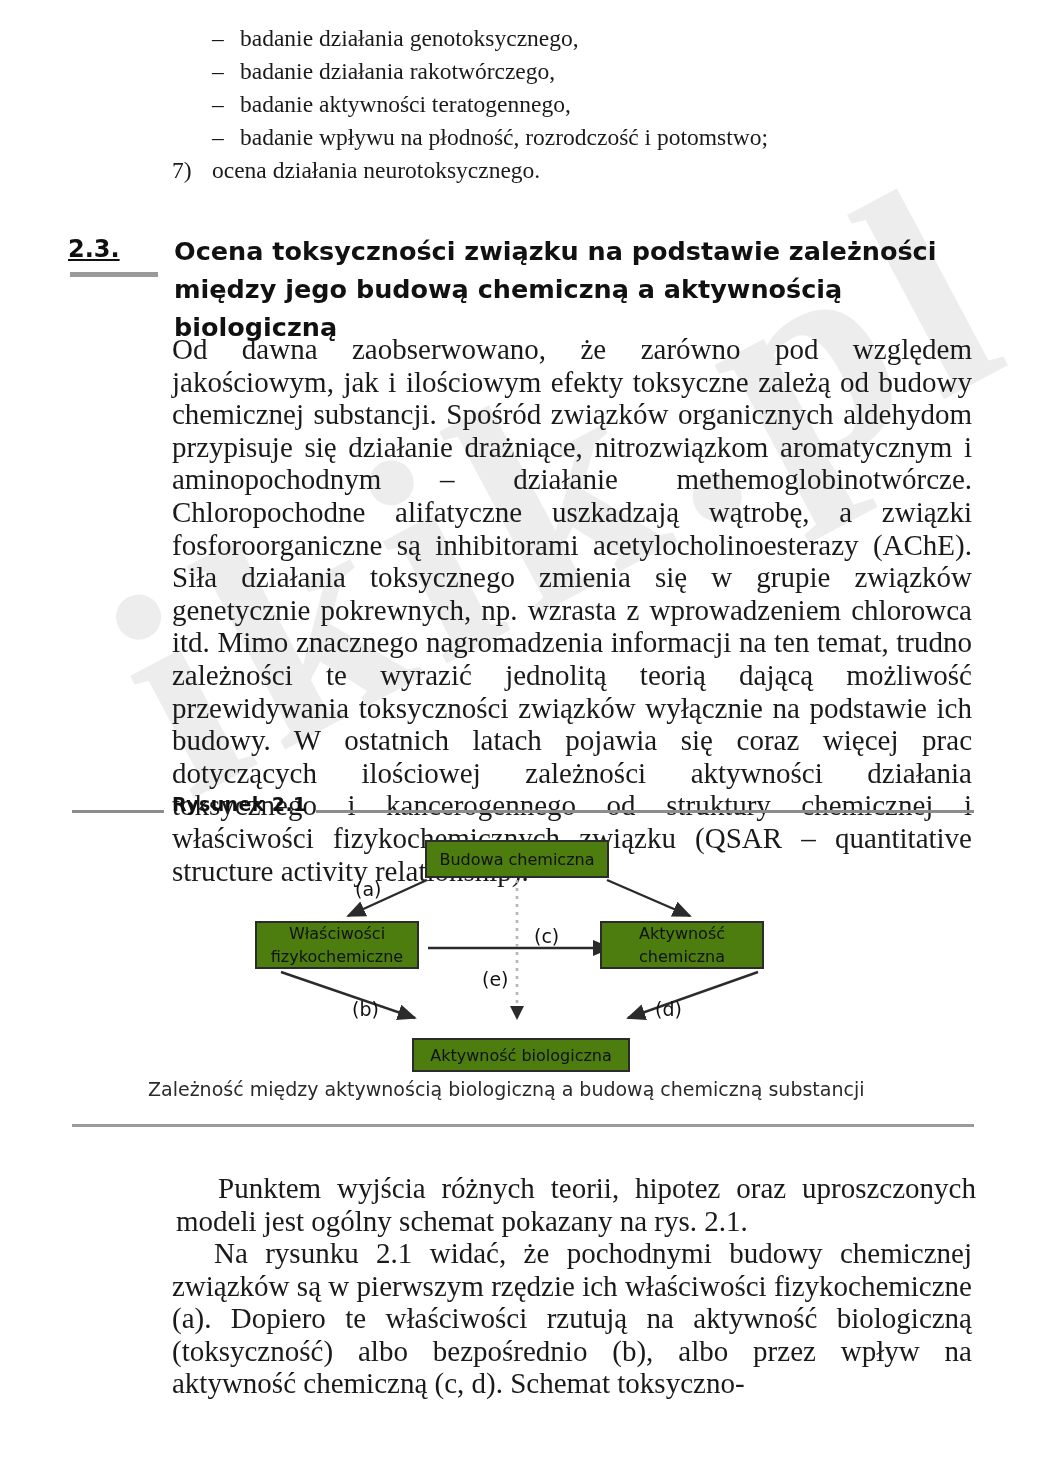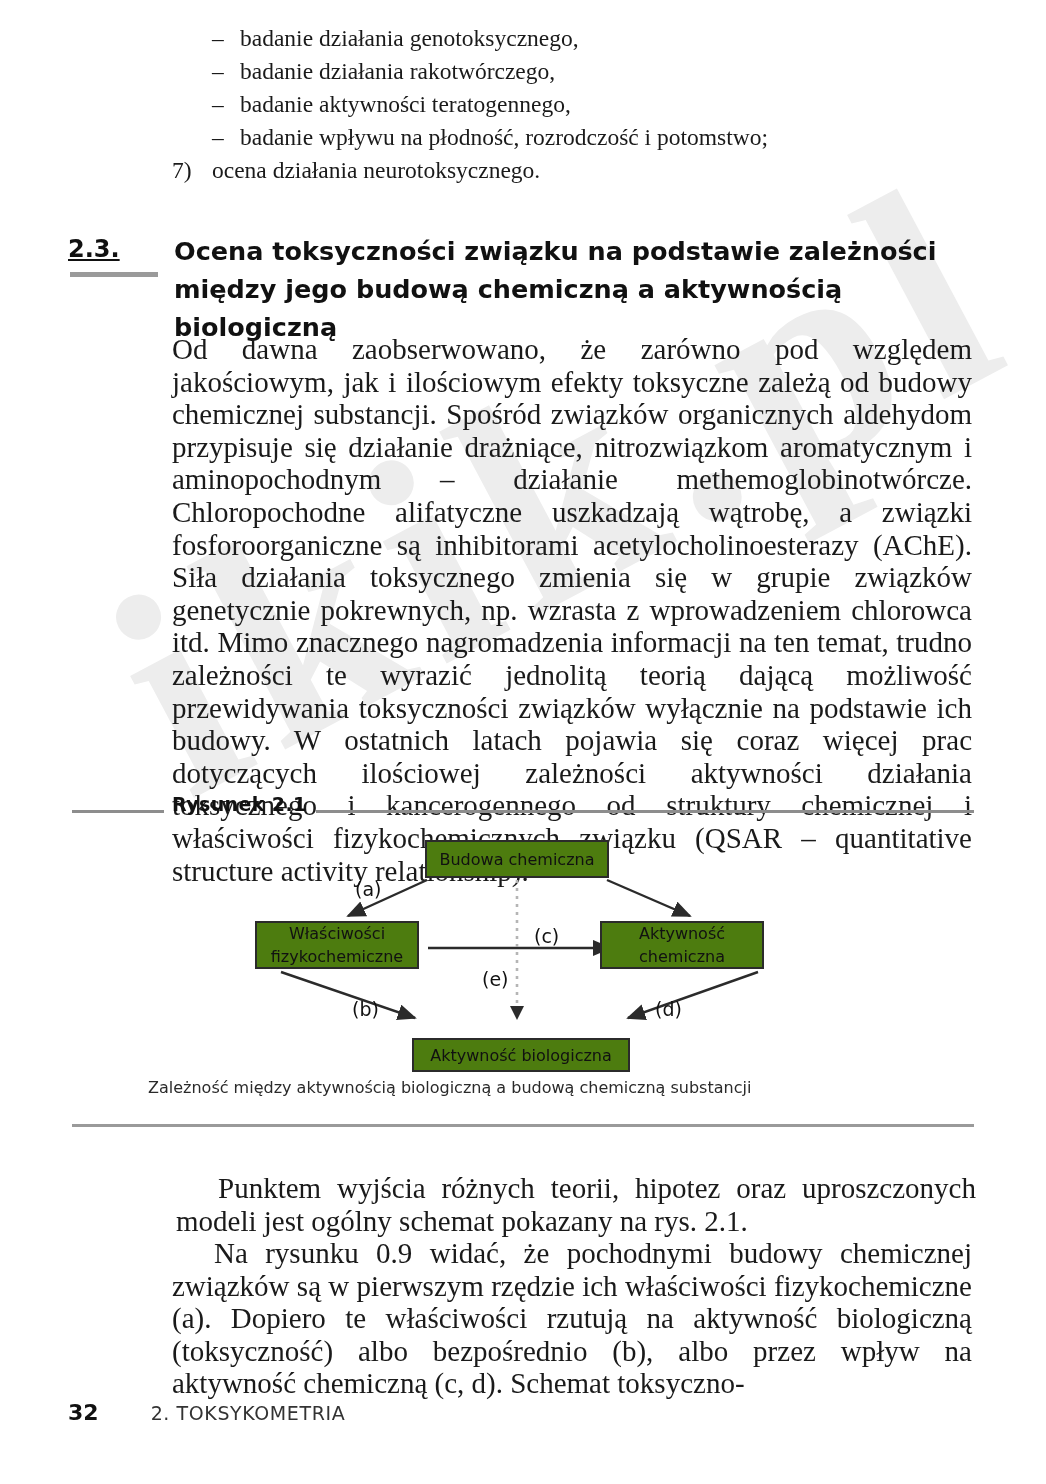--- a/index.html
+++ b/index.html
@@ -171,21 +171,21 @@
     width: 902px;
     height: 3px;
     background: #9a9a9a;
   }
   .fig-caption {
     position: absolute;
     left: 148px;
     top: 1078px;
     width: 820px;
     font-family: "DejaVu Sans", sans-serif;
-    font-size: 16px;
+    font-size: 19px;
     color: #2a2a2a;
   }
 
   
   #diagram {
     position: absolute;
     left: 0px;
     top: 820px;
     width: 1046px;
     height: 250px;
@@ -323,20 +323,16 @@
     <div id="lab-b" class="dlabel">(b)</div>
     <div id="lab-c" class="dlabel">(c)</div>
     <div id="lab-d" class="dlabel">(d)</div>
     <div id="lab-e" class="dlabel">(e)</div>
   </div>
 
   <div class="fig-caption">Zależność między aktywnością biologiczną a budową chemiczną substancji</div>
   <div class="fig-rule-bottom"></div>
 
   <div id="par-two" class="body-par">Punktem wyjścia różnych teorii, hipotez oraz uproszczonych modeli jest ogólny schemat pokazany na rys. 2.1.</div>
-  <div id="par-three" class="body-par">Na rysunku 0.9 widać, że pochodnymi budowy chemicznej związków są w pierwszym rzędzie ich właściwości fizykochemiczne (a). Dopiero te właściwości rzutują na aktywność biologiczną (toksyczność) albo bezpośrednio (b), albo przez wpływ na aktywność chemiczną (c, d). Schemat toksyczno-</div>
-
-  <div class="footer">
-    <span class="footer-page">32</span>
-    <span class="footer-chapter">2. TOKSYKOMETRIA</span>
-  </div>
+  <div id="par-three" class="body-par">Na rysunku 2.1 widać, że pochodnymi budowy chemicznej związków są w pierwszym rzędzie ich właściwości fizykochemiczne (a). Dopiero te właściwości rzutują na aktywność biologiczną (toksyczność) albo bezpośrednio (b), albo przez wpływ na aktywność chemiczną (c, d). Schemat toksyczno-</div>
+
 
 </div>
 
 </body></html>

